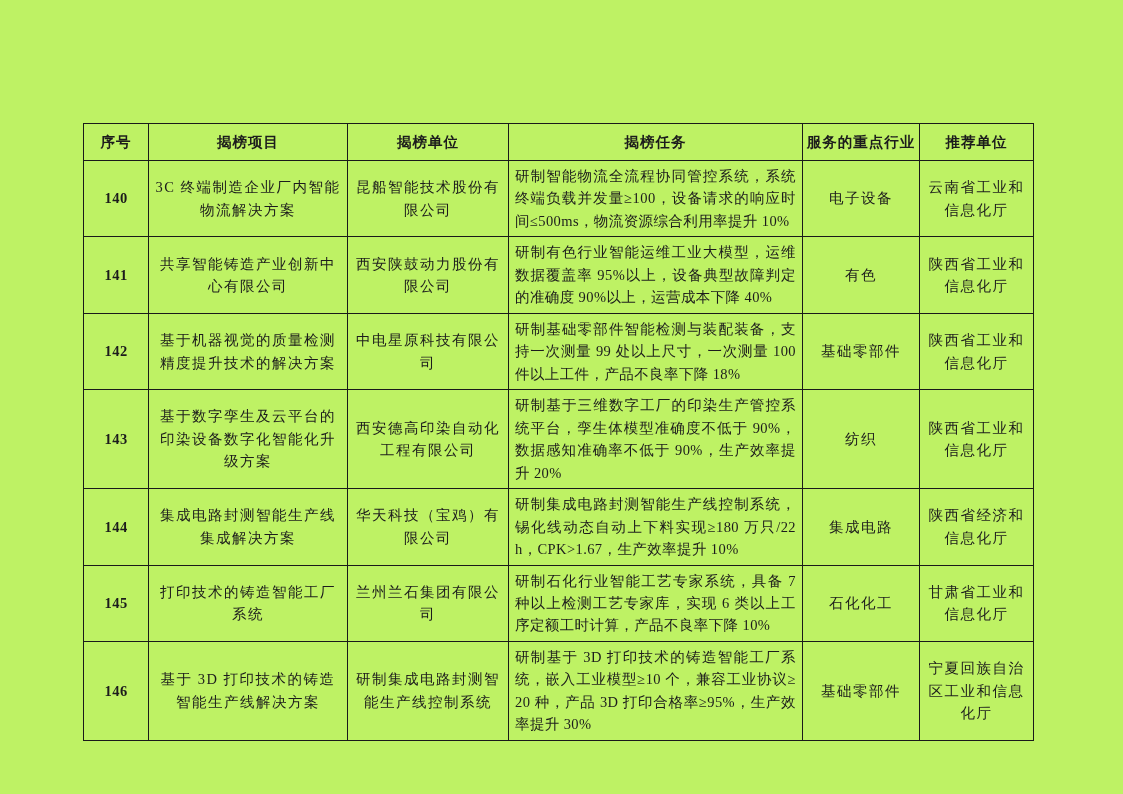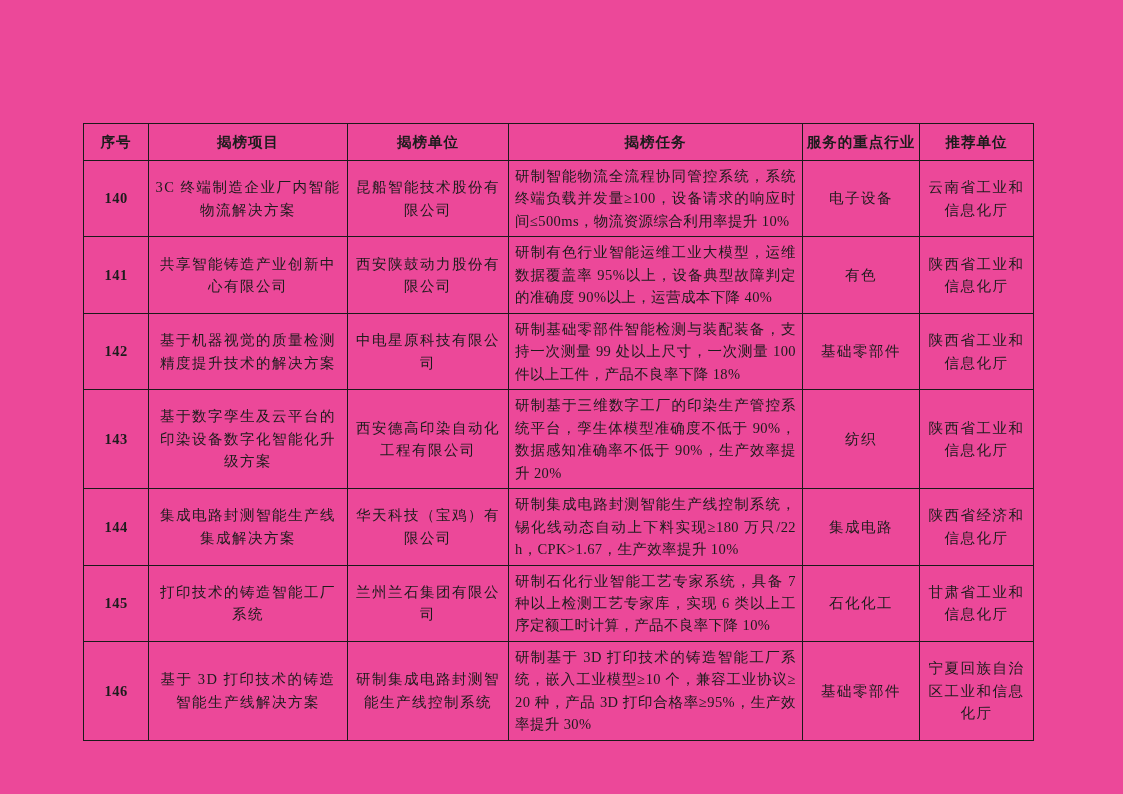--- a/index.html
+++ b/index.html
@@ -6,21 +6,21 @@
     margin: 0;
     padding: 0;
     background: #ffffff;
     font-family: "Liberation Serif", "DejaVu Serif", serif;
     color: #1c1c1c;
   }
   .page {
     position: relative;
     width: 1123px;
     height: 794px;
-    background: #ec4899;
+    background: #bef264;
     overflow: hidden;
   }
   table.doc-table {
     position: absolute;
     left: 83px;
     top: 123px;
     width: 950px;
     border-collapse: collapse;
     table-layout: fixed;
   }

